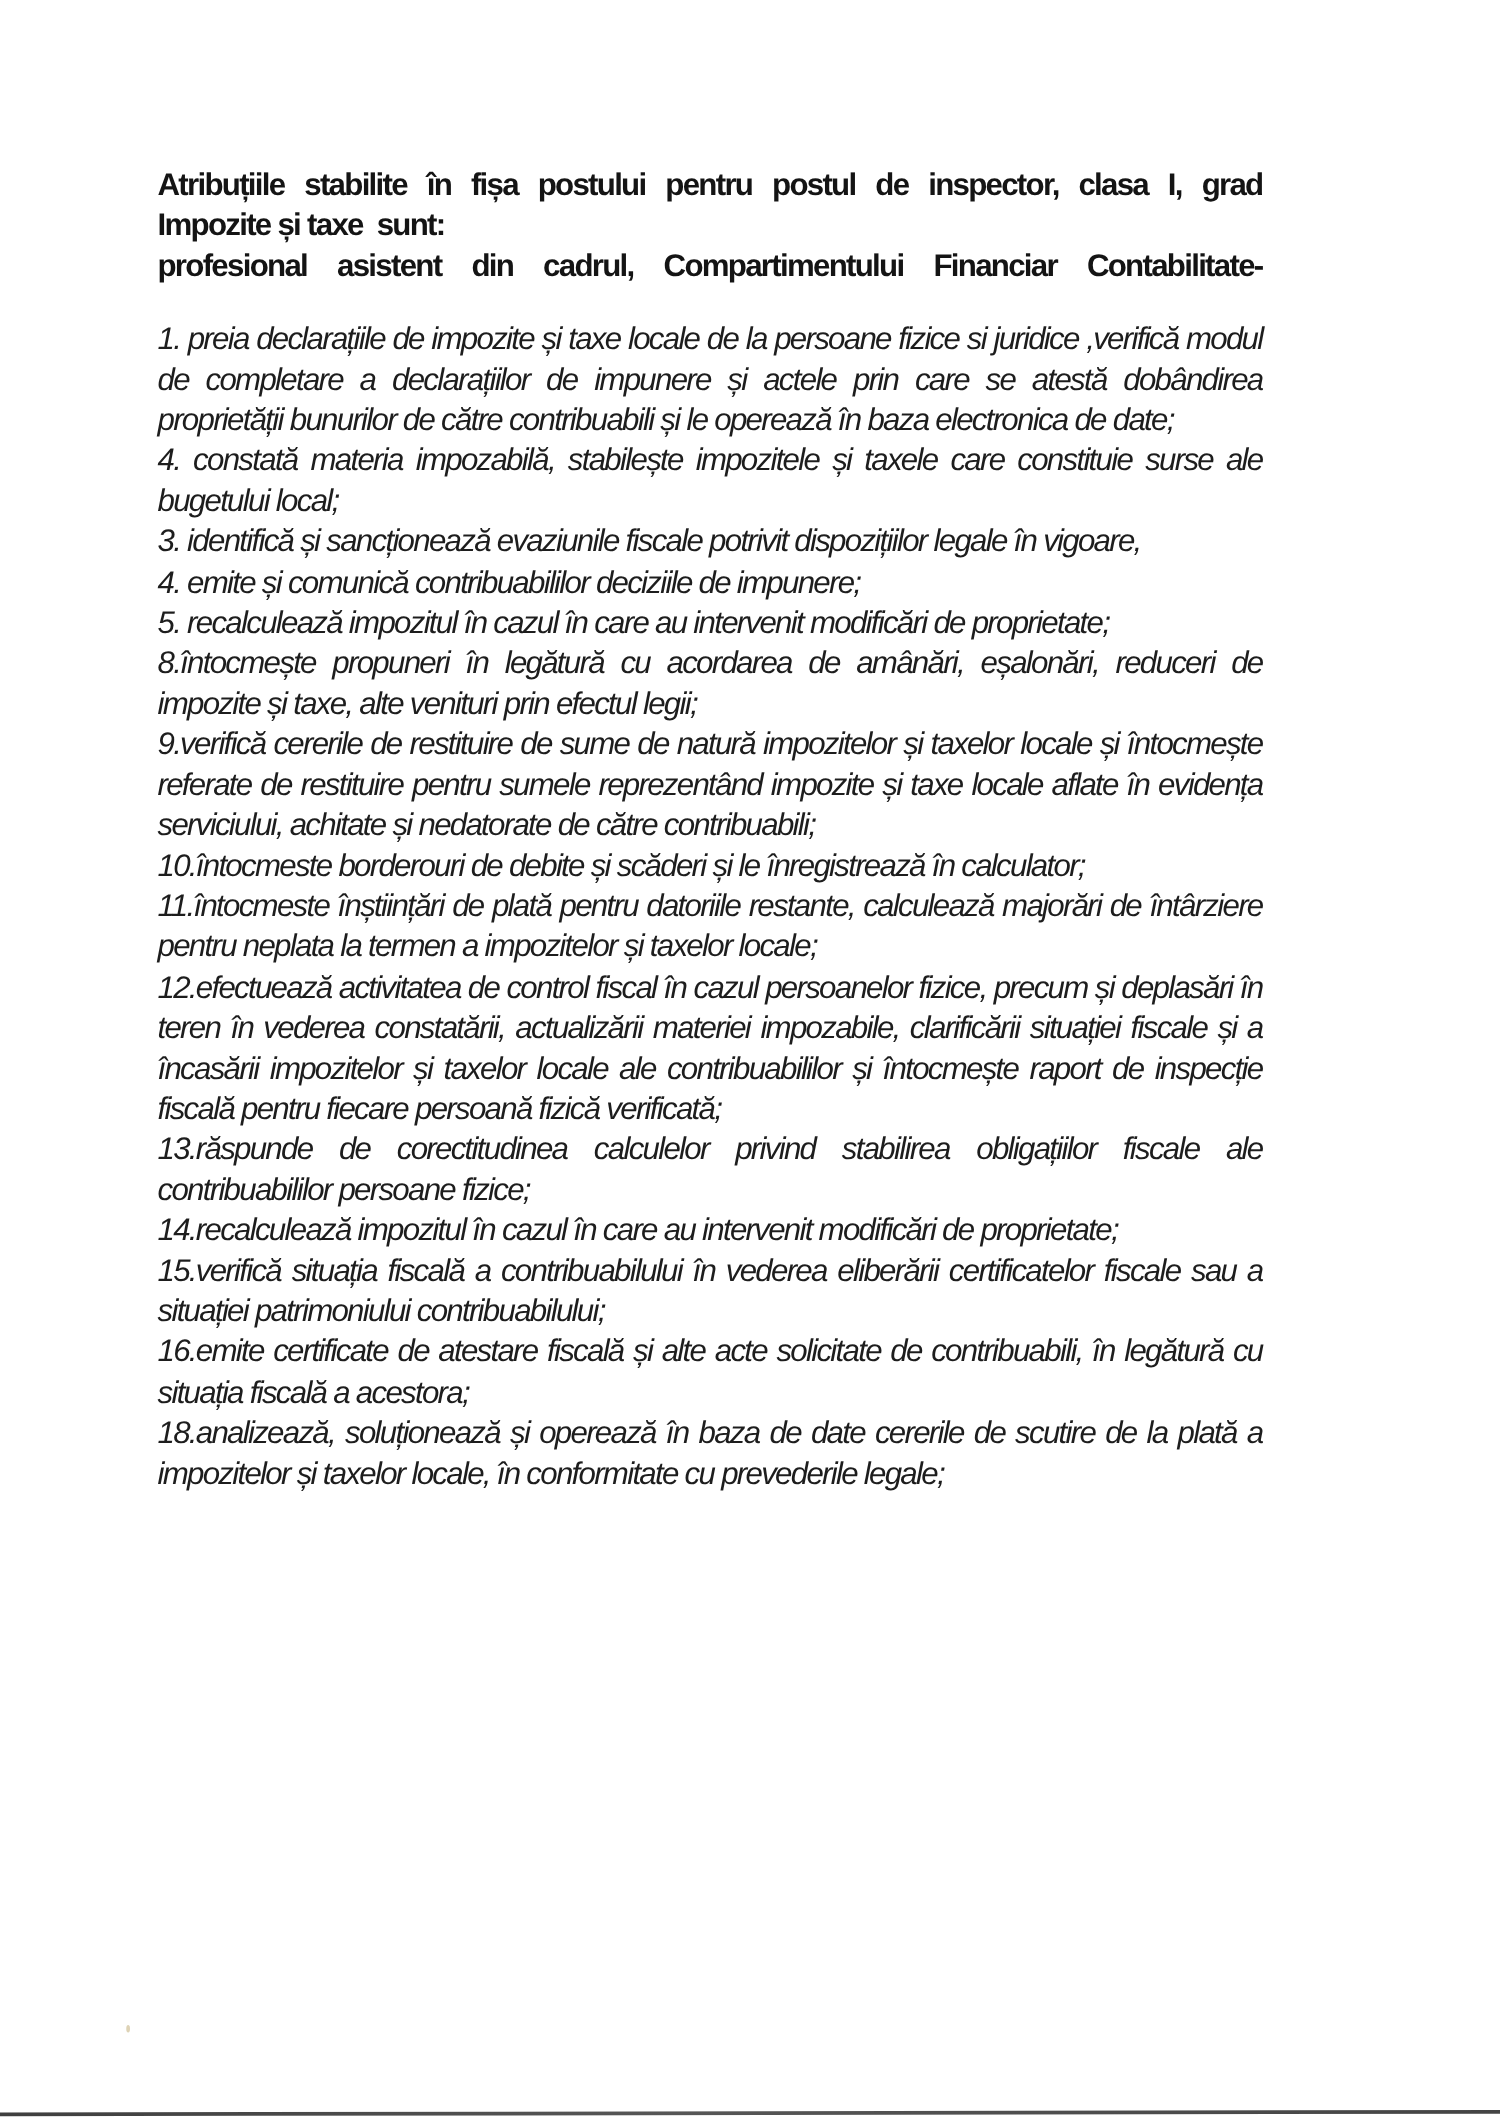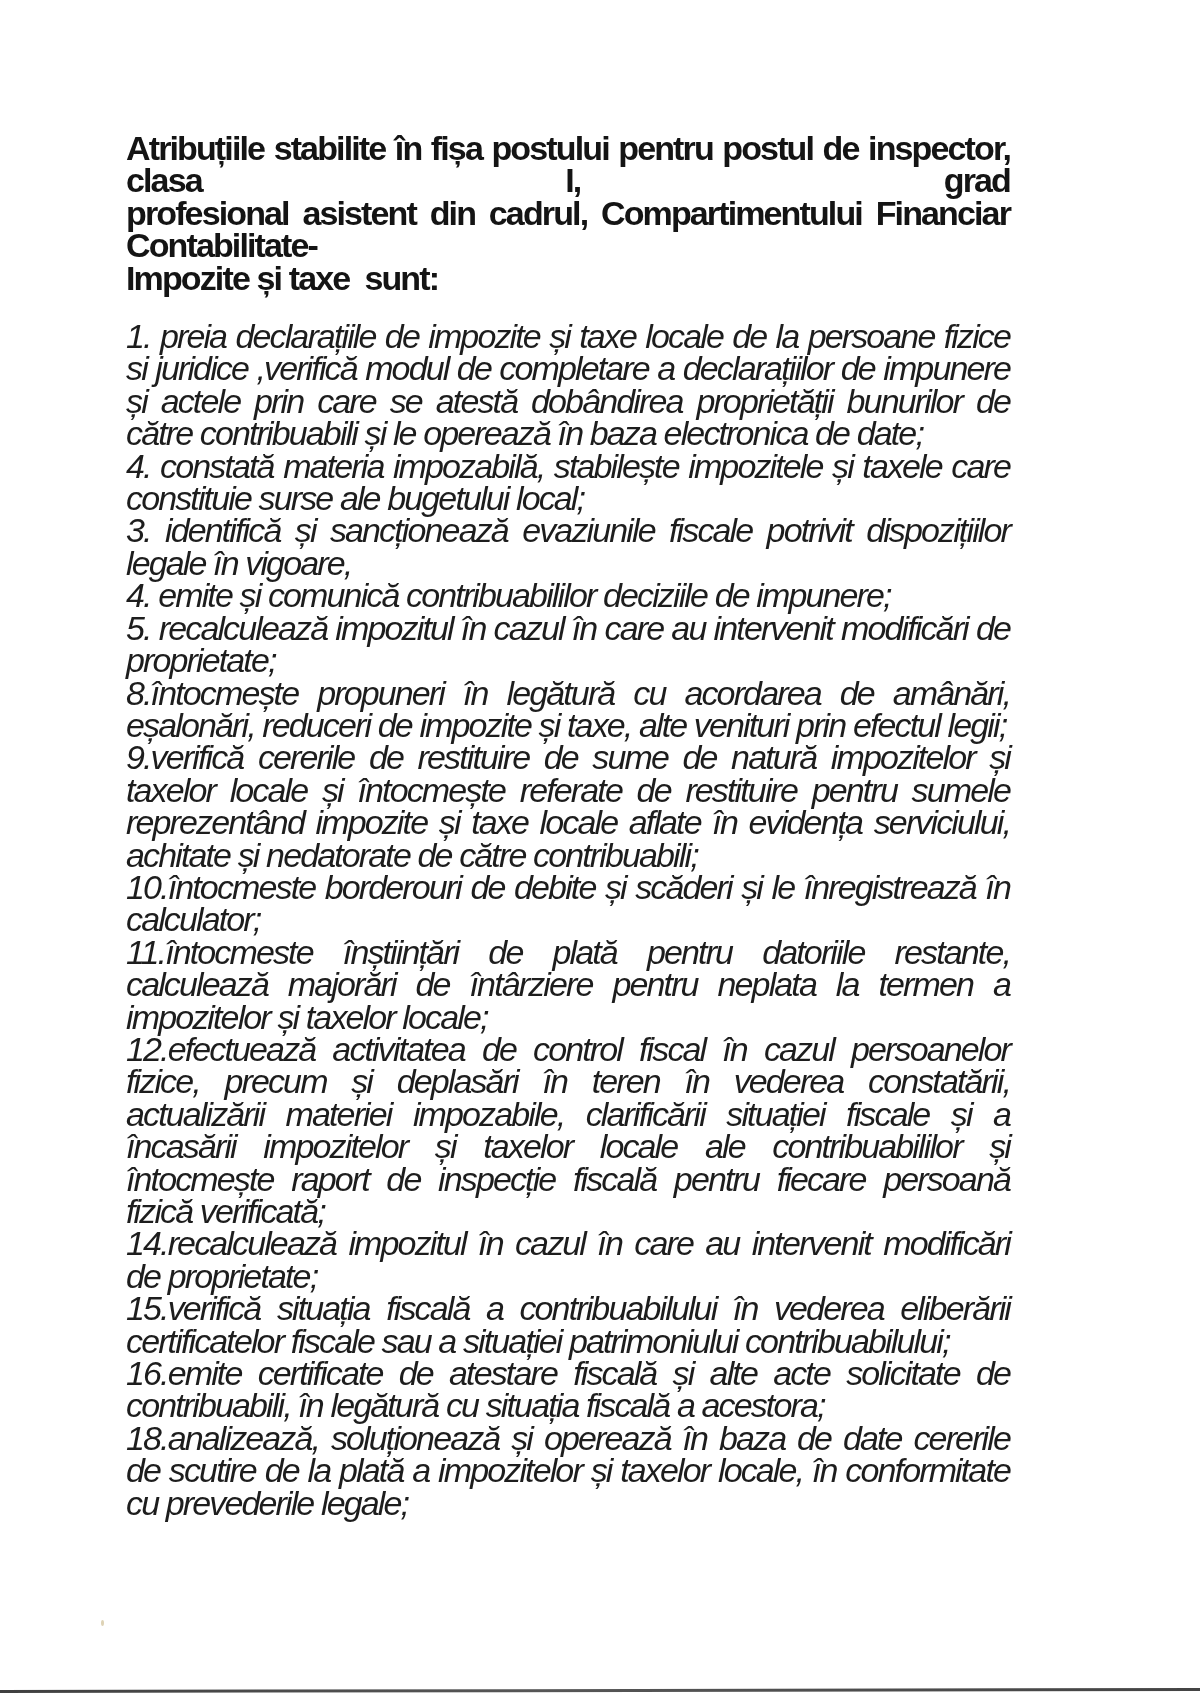--- a/index.html
+++ b/index.html
@@ -14,21 +14,21 @@
   .page {
     position: absolute;
     inset: 0;
     background: #ffffff;
   }
   .doc {
     position: absolute;
     left: 126px;
     top: 132px;
     width: 884px;
-    font-size: 34px;
+    font-size: 25px;
     line-height: 32.4px;
     letter-spacing: -0.055em;
     color: #1d1d1d;
     text-align: justify;
     text-justify: inter-word;
   }
   .title {
     font-weight: 700;
     color: #141414;
     margin: 0 0 26px 0;
@@ -67,34 +67,35 @@
   }
 </style>
 </head>
 <body>
 
 <div class="page">
   <div class="doc">
 
     <p class="title">
       <span class="title-line just">Atribuțiile stabilite în fișa postului pentru postul de inspector, clasa I, grad</span>
+      <span class="title-line">Impozite și taxe  sunt:</span>
       <span class="title-line just">profesional asistent din cadrul, Compartimentului Financiar Contabilitate-</span>
-      <span class="title-line">Impozite și taxe  sunt:</span>
     </p>
 
     <p class="item">1. preia declarațiile de impozite și taxe locale de la persoane fizice si juridice ,verifică modul de completare a declarațiilor de impunere și actele prin care se atestă dobândirea proprietății bunurilor de către contribuabili și le operează în baza electronica de date;</p>
     <p class="item">4. constată materia impozabilă, stabilește impozitele și taxele care constituie surse ale bugetului local;</p>
     <p class="item">3. identifică și sancționează evaziunile fiscale potrivit dispozițiilor legale în vigoare,</p>
     <p class="item">4. emite și comunică contribuabililor deciziile de impunere;</p>
     <p class="item">5. recalculează impozitul în cazul în care au intervenit modificări de proprietate;</p>
     <p class="item">8.întocmește propuneri în legătură cu acordarea de amânări, eșalonări, reduceri de impozite și taxe, alte venituri prin efectul legii;</p>
     <p class="item">9.verifică cererile de restituire de sume de natură impozitelor și taxelor locale și întocmește referate de restituire pentru sumele reprezentând impozite și taxe locale aflate în evidența serviciului, achitate și nedatorate de către contribuabili;</p>
     <p class="item">10.întocmeste borderouri de debite și scăderi și le înregistrează în calculator;</p>
     <p class="item">11.întocmeste înștiințări de plată pentru datoriile restante, calculează majorări de întârziere pentru neplata la termen a impozitelor și taxelor locale;</p>
     <p class="item">12.efectuează activitatea de control fiscal în cazul persoanelor fizice, precum și deplasări în teren în vederea constatării, actualizării materiei impozabile, clarificării situației fiscale și a încasării impozitelor și taxelor locale ale contribuabililor și întocmește raport de inspecție fiscală pentru fiecare persoană fizică verificată;</p>
+    <p class="item">13.răspunde de corectitudinea calculelor privind stabilirea obligațiilor fiscale ale contribuabililor persoane fizice;</p>
     <p class="item">14.recalculează impozitul în cazul în care au intervenit modificări de proprietate;</p>
     <p class="item">15.verifică situația fiscală a contribuabilului în vederea eliberării certificatelor fiscale sau a situației patrimoniului contribuabilului;</p>
     <p class="item">16.emite certificate de atestare fiscală și alte acte solicitate de contribuabili, în legătură cu situația fiscală a acestora;</p>
     <p class="item">18.analizează, soluționează și operează în baza de date cererile de scutire de la plată a impozitelor și taxelor locale, în conformitate cu prevederile legale;</p>
   </div>
 
   <div class="scan-artifact-speck"></div>
   <div class="scan-edge-line"></div>
 </div>
 

